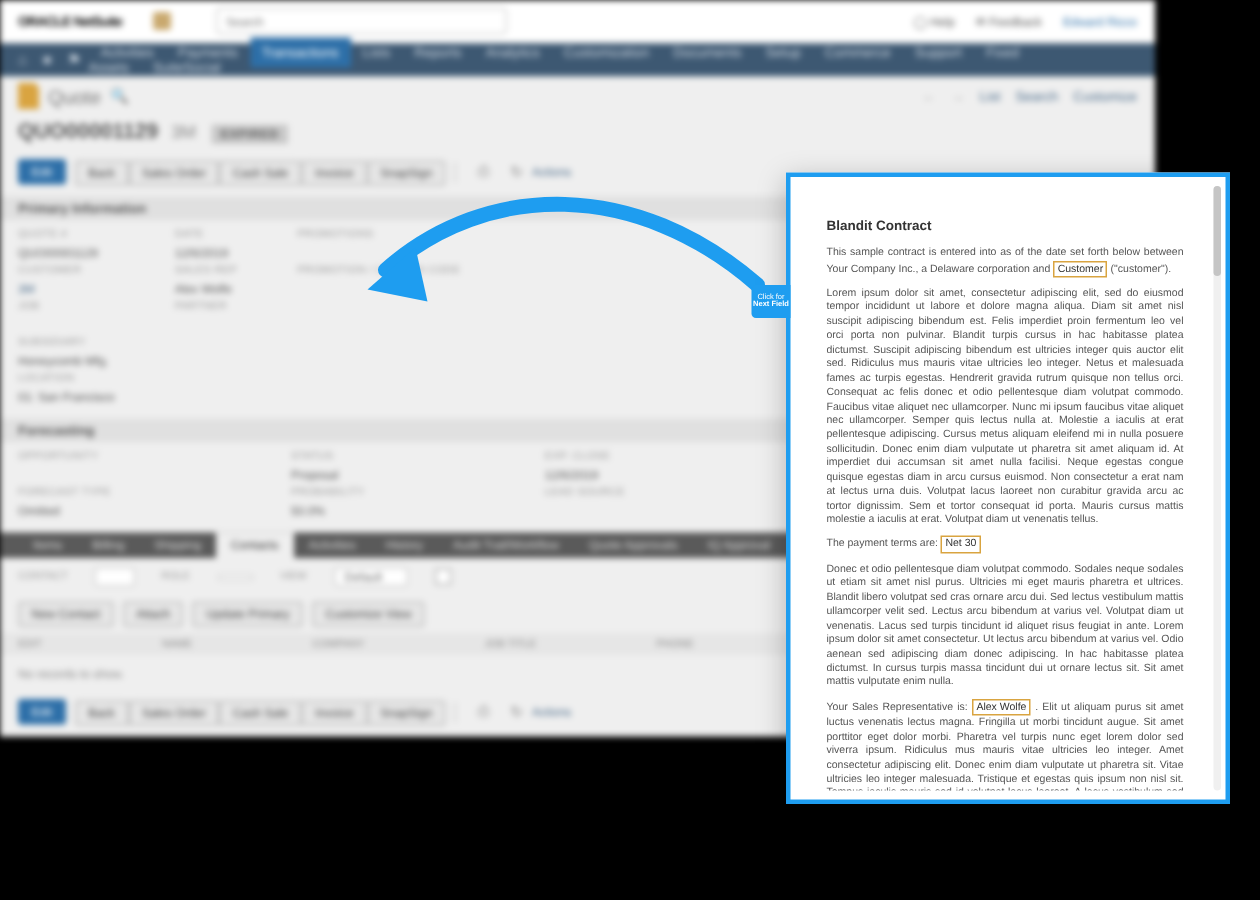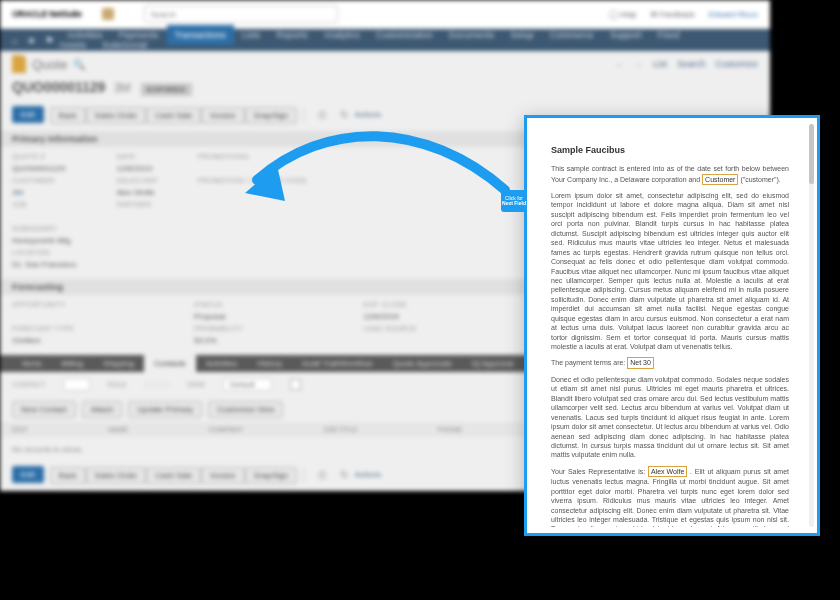--- a/index.html
+++ b/index.html
@@ -223,21 +223,21 @@
     <path d="M 20 78 L 52 50 L 60 86 Z" fill="#1e9df0"></path>
   </svg>
 
   <div class="panel">
     <div class="tag">
       <span>Click for</span>
         <b>Next Field</b>
     </div>
     <div class="pagewrap">
       <div class="doc">
-        <h4>Sample Faucibus</h4>
+        <h4>Blandit Contract</h4>
         <p>
           <span>This sample contract is entered into as of the date set forth below between Your Company Inc., a Delaware corporation and </span>
           <span class="fld">Customer</span>
           <span> ("customer").</span>
         </p>
         <p>Lorem ipsum dolor sit amet, consectetur adipiscing elit, sed do eiusmod tempor incididunt ut labore et dolore magna aliqua. Diam sit amet nisl suscipit adipiscing bibendum est. Felis imperdiet proin fermentum leo vel orci porta non pulvinar. Blandit turpis cursus in hac habitasse platea dictumst. Suscipit adipiscing bibendum est ultricies integer quis auctor elit sed. Ridiculus mus mauris vitae ultricies leo integer. Netus et malesuada fames ac turpis egestas. Hendrerit gravida rutrum quisque non tellus orci. Consequat ac felis donec et odio pellentesque diam volutpat commodo. Faucibus vitae aliquet nec ullamcorper. Nunc mi ipsum faucibus vitae aliquet nec ullamcorper. Semper quis lectus nulla at. Molestie a iaculis at erat pellentesque adipiscing. Cursus metus aliquam eleifend mi in nulla posuere sollicitudin. Donec enim diam vulputate ut pharetra sit amet aliquam id. At imperdiet dui accumsan sit amet nulla facilisi. Neque egestas congue quisque egestas diam in arcu cursus euismod. Non consectetur a erat nam at lectus urna duis. Volutpat lacus laoreet non curabitur gravida arcu ac tortor dignissim. Sem et tortor consequat id porta. Mauris cursus mattis molestie a iaculis at erat. Volutpat diam ut venenatis tellus.</p>
         <p>
           <span>The payment terms are: </span>
           <span class="fld">Net 30</span>
         </p>

